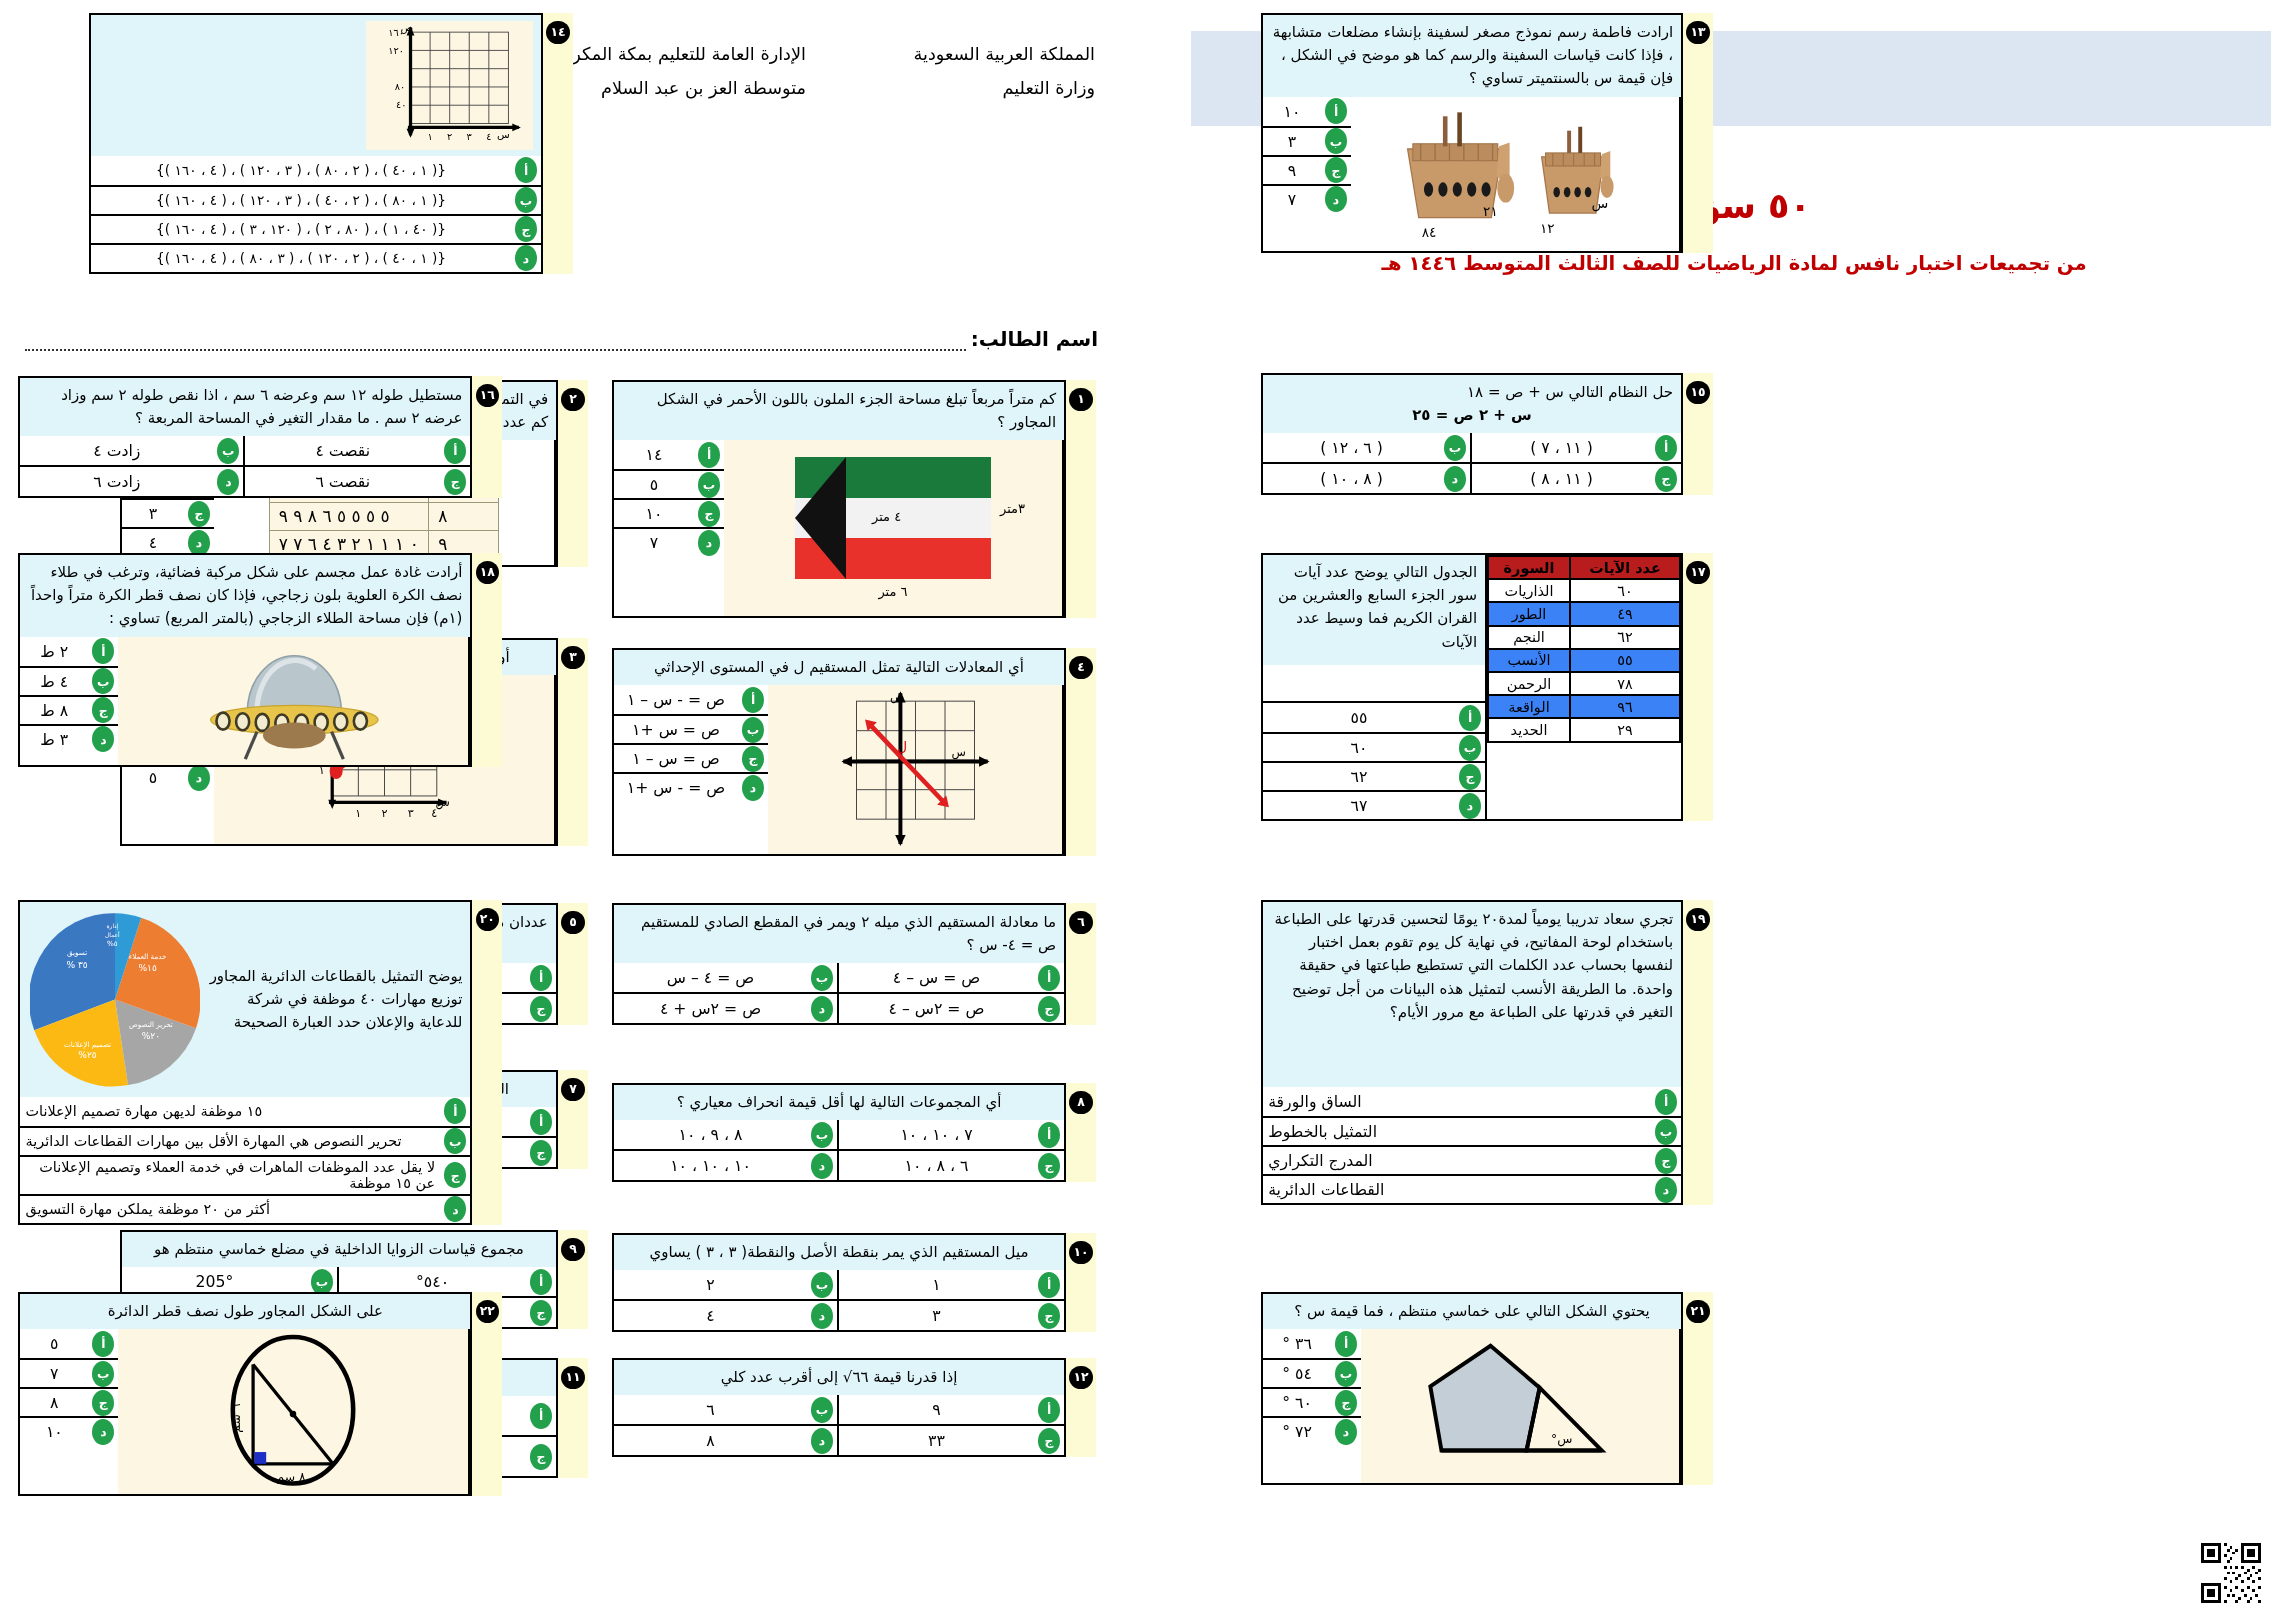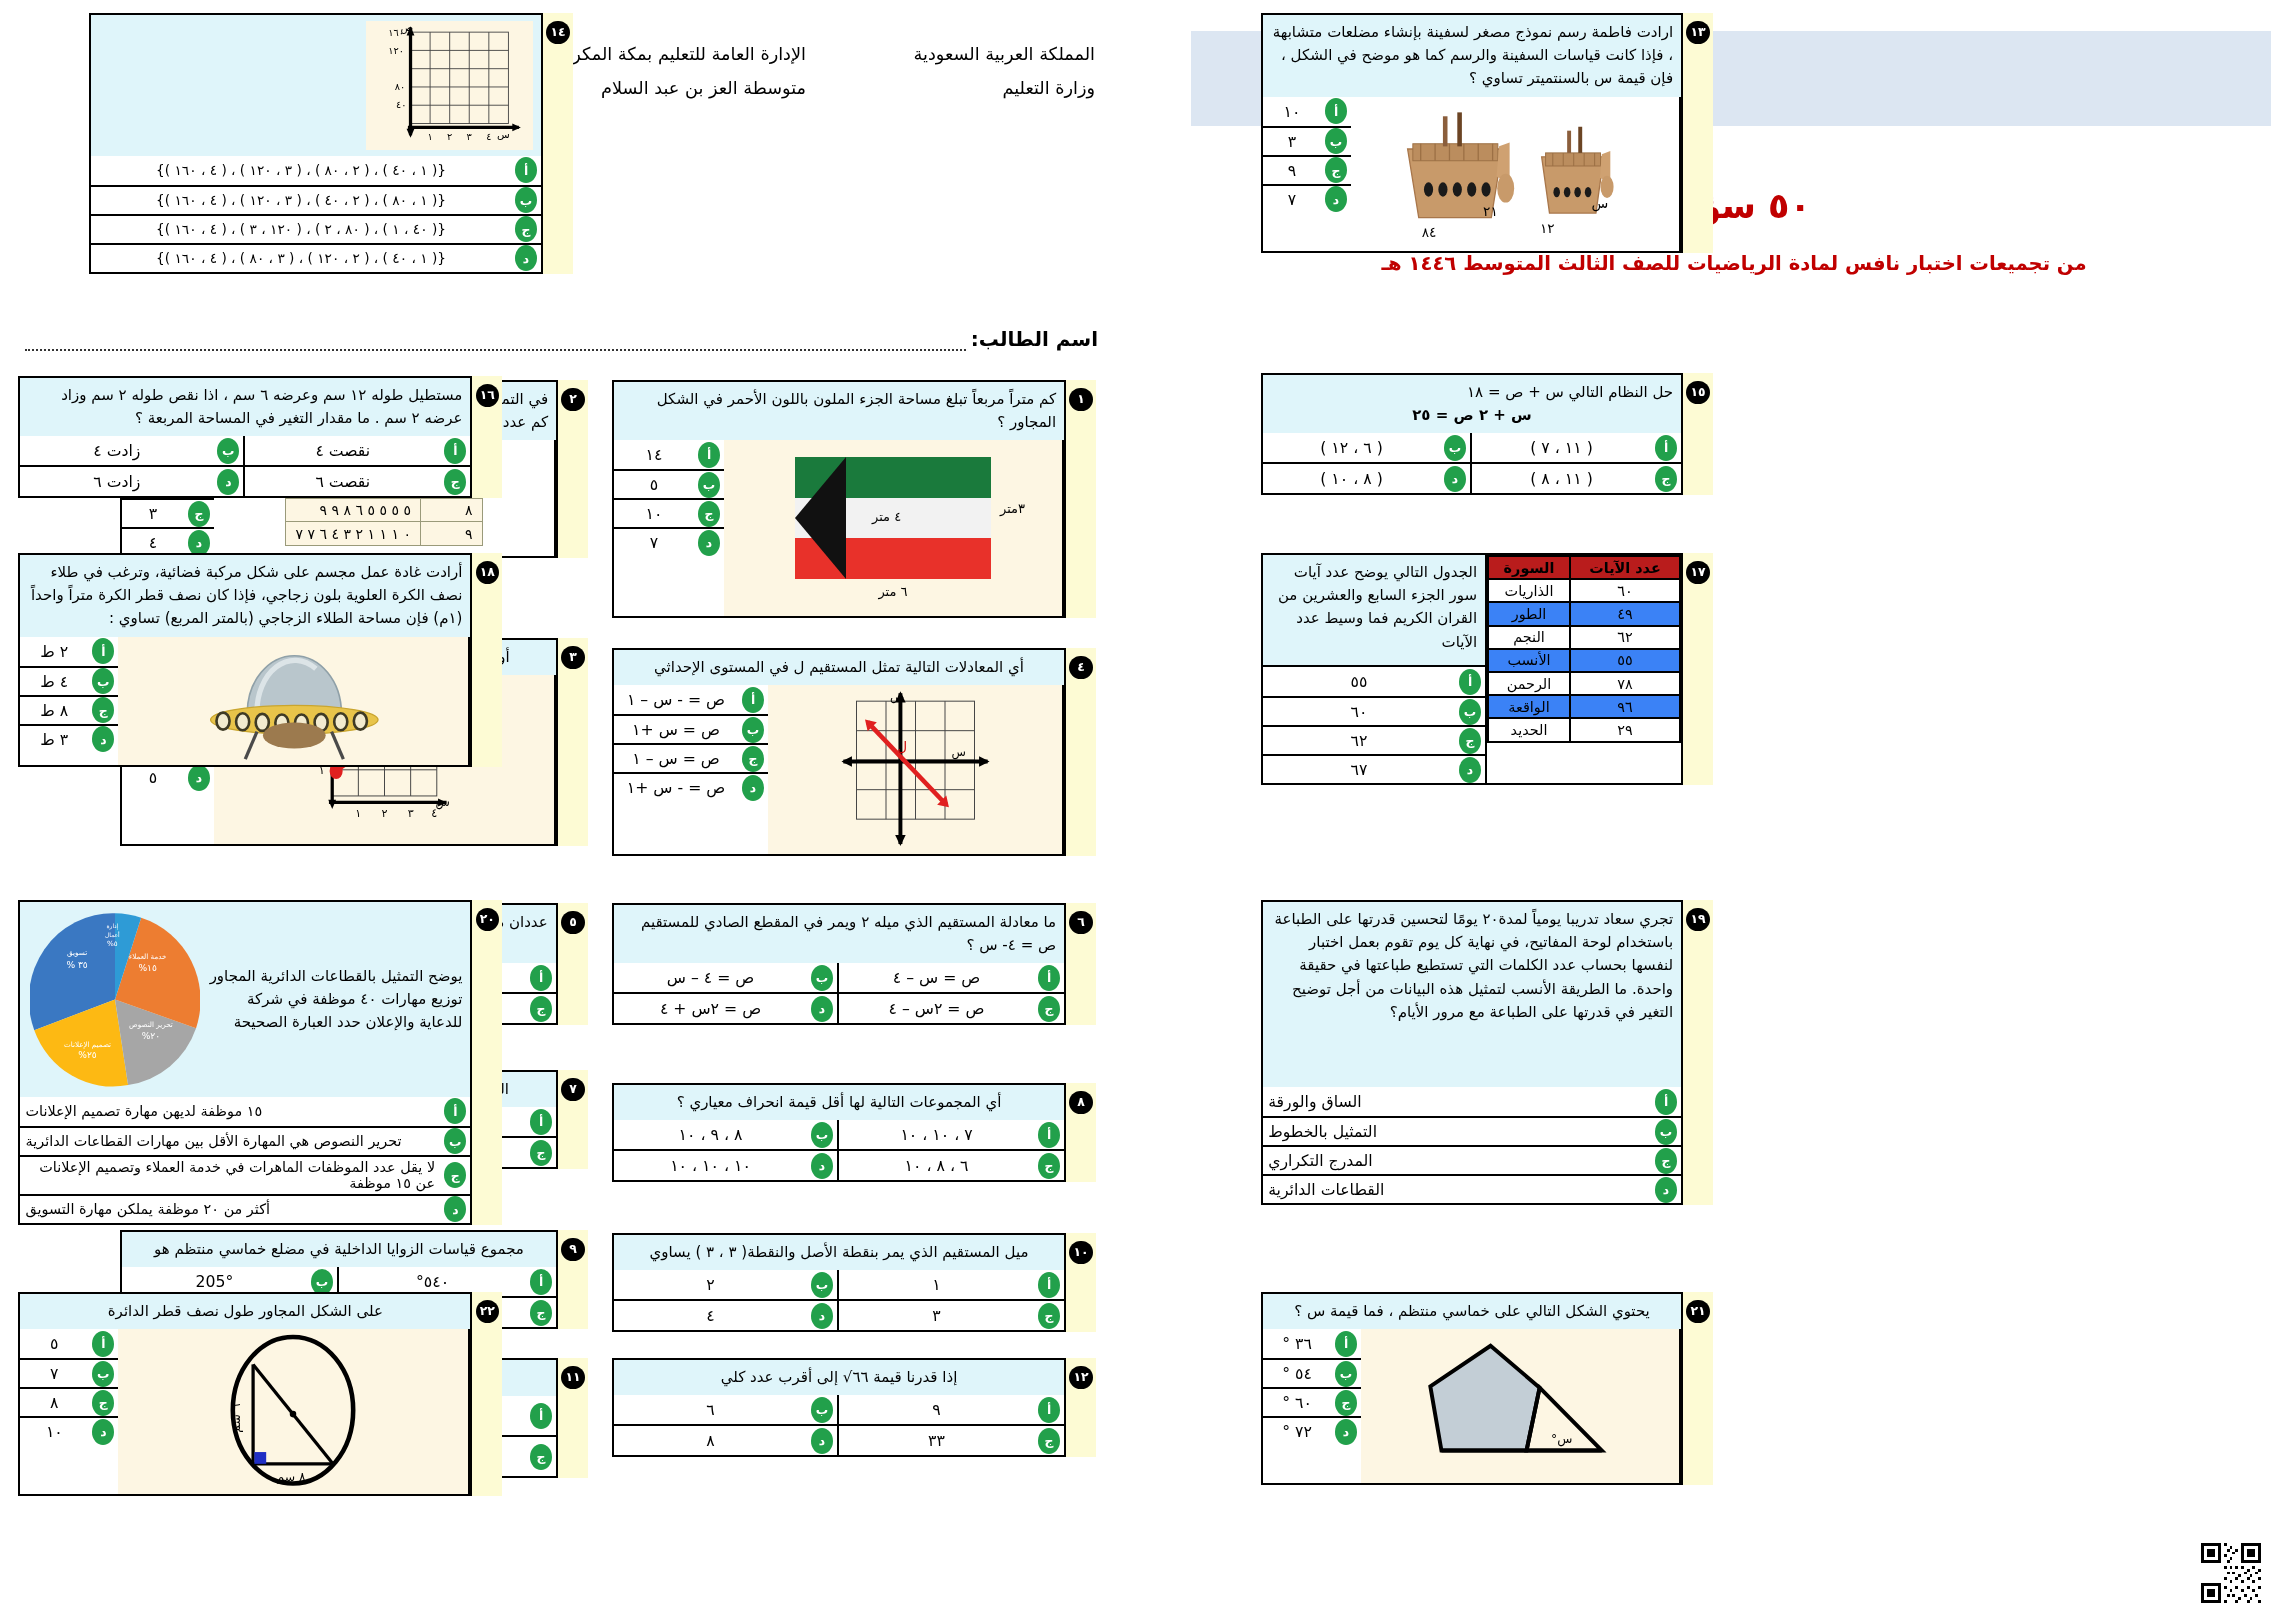--- a/index.html
+++ b/index.html
@@ -102,21 +102,21 @@
   .flag-g { position:absolute; left:0; top:0; width:196px; height:41px; background:#1a7a3c; }
   .flag-w { position:absolute; left:0; top:41px; width:196px; height:41px; background:#f2f2f2; }
   .flag-r { position:absolute; left:0; top:81px; width:196px; height:41px; background:#e8312a; }
   .flag-k { position:absolute; left:0; top:0; width:0; height:0;
             border-top: 61px solid transparent; border-bottom: 61px solid transparent;
             border-left: 0; border-right: 51px solid #111; }
   .flag-lbl { position:absolute; font-size:13px; color:#000; }
 
   
   .sl-tbl { border-collapse: collapse; background: #fdf6e3; }
-  .sl-tbl td, .sl-tbl th { border: 1.3px solid #9a9a7a; padding: 3.3px 9.2px; font-size: 14px; text-align:right; }
+  .sl-tbl td, .sl-tbl th { border: 1.3px solid #9a9a7a; padding: 3.3px 9.2px; font-size: 17px; text-align:left; }
   .sl-tbl th { color: #1f3f8f; font-weight: bold; }
 
   
   .grid-svg { display:block; }
 
   
   .d-tbl { border-collapse: collapse; width: 100%; }
   .d-tbl td, .d-tbl th { border: 2px solid #000; padding: 2.6px 3.9px; font-size: 14.4px; text-align:center; }
   .d-tbl th { background: #b91c1c; font-weight: bold; }
   .d-tbl tr.alt td { background: #3b82f6; }
@@ -996,21 +996,21 @@
               <td>٩٦</td>
               <td>الواقعة</td>
             </tr>
             <tr>
               <td>٢٩</td>
               <td>الحديد</td>
             </tr>
           </tbody>
             </table>
         </div>
-        <div style="flex:1; display:flex; flex-direction:column;">
+        <div style="flex:1; display:flex; flex-direction:column;gap:36px;">
           <div class="q-stem" style="flex:0 0 auto; min-height:110px;">الجدول التالي  يوضح عدد آيات سور الجزء السابع والعشرين من القران الكريم فما وسيط عدد الآيات</div>
           <div class="ans-list" style="flex:1; border-top:2px solid #000;">
             <div class="ans-line" style="flex:1;">
               <div class="opt-badge-wrap">
                   <span class="opt-badge">أ</span>
                 </div>
               <div class="opt-text">٥٥</div>
             </div>
             <div class="ans-line" style="flex:1;">
               <div class="opt-badge-wrap">

